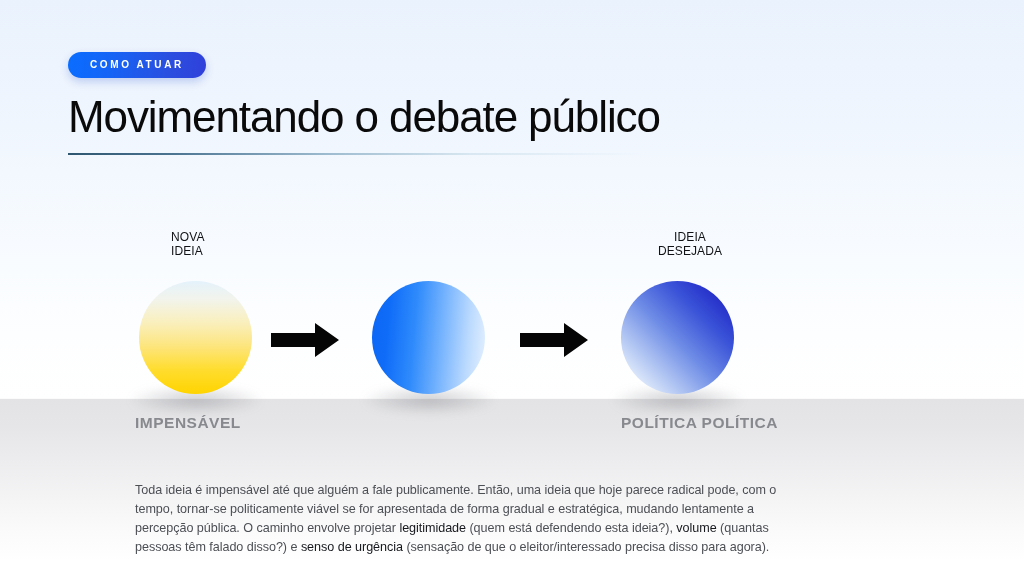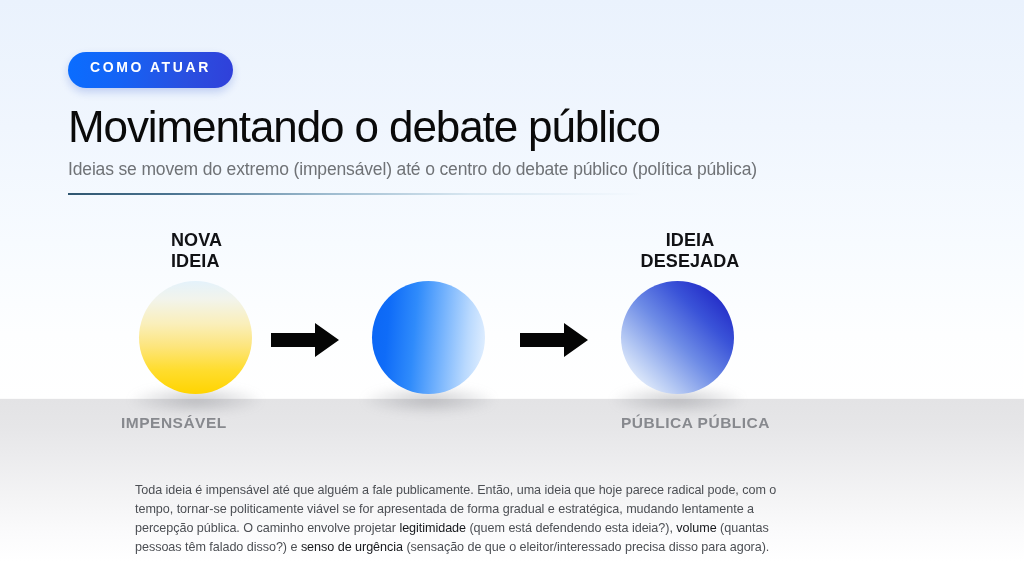--- a/index.html
+++ b/index.html
@@ -57,25 +57,25 @@
 
   
   #header {
     position: absolute;
     left: 68px;
     top: 52px;
     width: 900px;
   }
   #badge {
     display: inline-block;
-    padding: 8px 22px 14px 22px;
+    padding: 8px 22px 8px 22px;
     border-radius: 999px;
     background: linear-gradient(95deg, #0a6dff 0%, #1464f6 30%, #2a4fe0 72%, #3040da 100%);
     color: #ffffff;
-    font-size: 14px;
+    font-size: 10px;
     font-weight: bold;
     letter-spacing: 2.6px;
     line-height: 1;
     box-shadow: 0 4px 9px rgba(25,70,200,0.22);
   }
   #title {
     margin: 16px 0 0 0;
     font-size: 44px;
     font-weight: normal;
     letter-spacing: -1.1px;
@@ -93,22 +93,22 @@
   #rule {
     margin-top: 12px;
     width: 575px;
     height: 2.5px;
     background: linear-gradient(90deg, #2f5670 0%, #4b7491 18%, #9dbbcf 45%, #d8e7f1 70%, rgba(240,247,252,0) 100%);
   }
 
   
   .stage-label {
     position: absolute;
-    font-size: 18px;
-    font-weight: bold;
+    font-size: 12px;
+    font-weight: normal;
     color: #111215;
     line-height: 1.18;
     letter-spacing: 0.1px;
     white-space: pre-line;
   }
   #label-nova { left: 171px; top: 230px; text-align: left; }
   #label-desejada { left: 604px; top: 230px; width: 172px; text-align: center; }
 
   .orb {
     position: absolute;
@@ -167,21 +167,21 @@
   #arrow2 { left: 520px; }
 
   .floor-label {
     position: absolute;
     top: 414px;
     font-size: 15.5px;
     font-weight: bold;
     color: #87898e;
     letter-spacing: 0.5px;
   }
-  #floor-left { left: 121px; }
+  #floor-left { left: 135px; }
   #floor-right { left: 621px; }
 
   
   #body-text {
     position: absolute;
     left: 135px;
     top: 468px;
     width: 676px;
     font-size: 12.6px;
     line-height: 1.52;
@@ -194,21 +194,20 @@
 <body>
 
 <div id="slide">
 
   <div id="ground"></div>
   <div id="ground-topline"></div>
 
   <div id="header">
     <span id="badge">COMO ATUAR</span>
     <h1 id="title">Movimentando o debate público</h1>
-    <p id="subtitle">Ideias se movem do extremo (impensável) até o centro do debate público (política pública)</p>
     <div id="rule"></div>
   </div>
 
   <div class="stage-label" id="label-nova">NOVA
 IDEIA</div>
   <div class="stage-label" id="label-desejada">IDEIA
 DESEJADA</div>
 
   <div class="orb-shadow" id="shadow1"></div>
   <div class="orb-shadow" id="shadow2"></div>
@@ -223,17 +222,17 @@
       <path d="M0 11 L44 11 L44 1 L68 18 L44 35 L44 25 L0 25 Z" fill="#050505"></path>
     </svg>
   </div>
   <div class="arrow" id="arrow2">
     <svg width="68" height="36" viewBox="0 0 68 36" aria-hidden="true">
       <path d="M0 11 L44 11 L44 1 L68 18 L44 35 L44 25 L0 25 Z" fill="#050505"></path>
     </svg>
   </div>
 
   <div class="floor-label" id="floor-left">IMPENSÁVEL</div>
-  <div class="floor-label" id="floor-right">PÚBLICA PÚBLICA</div>
+  <div class="floor-label" id="floor-right">POLÍTICA POLÍTICA</div>
 
   <p id="body-text"><span>Toda ideia é impensável até que alguém a fale publicamente. Então, uma ideia que hoje parece radical pode, com o tempo, tornar-se politicamente viável se for apresentada de forma gradual e estratégica, mudando lentamente a percepção pública. O caminho envolve projetar </span><b>legitimidade</b><span> (quem está defendendo esta ideia?), </span><b>volume</b><span> (quantas pessoas têm falado disso?) e </span><b>senso de urgência</b><span> (sensação de que o eleitor/interessado precisa disso para agora).</span></p>
 
 </div>
 
 </body></html>

